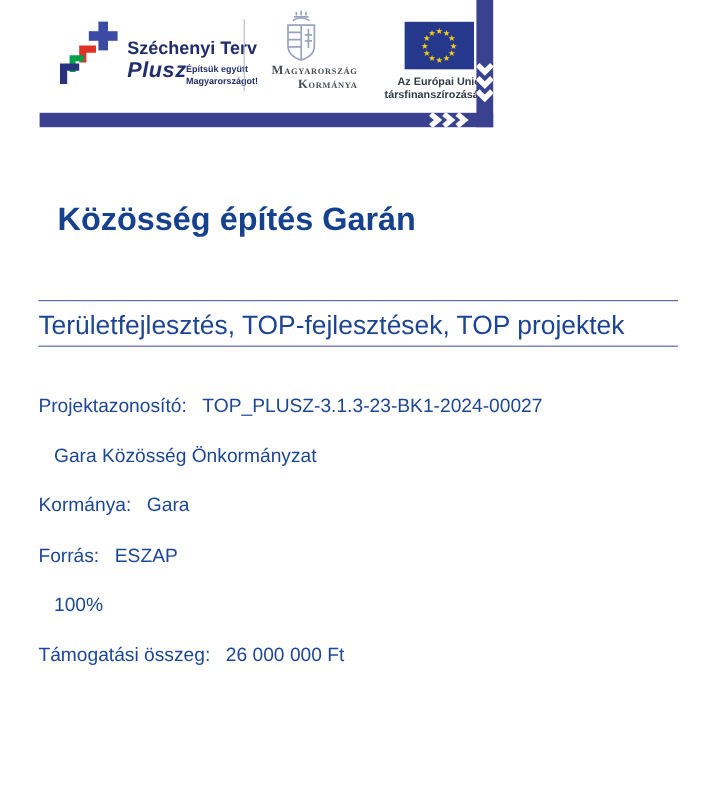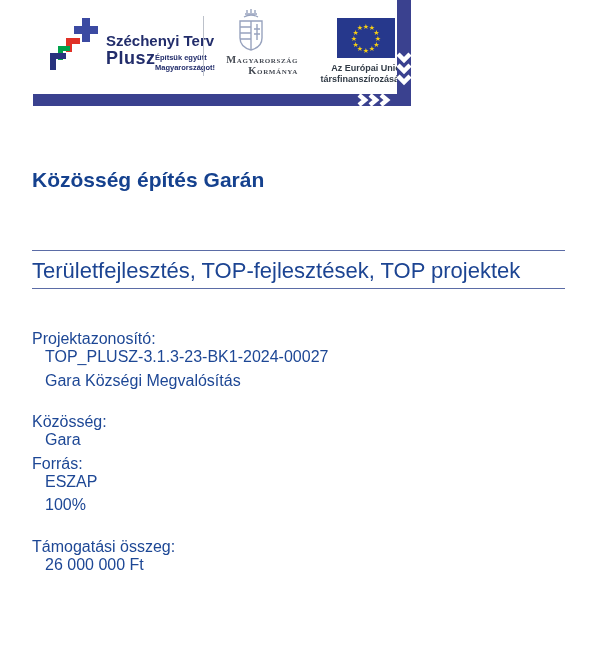--- a/index.html
+++ b/index.html
@@ -10,40 +10,40 @@
   
   .header{position:absolute;left:0;top:0;width:600px;height:110px;}
   .bar-vertical{position:absolute;left:397px;top:0;width:14px;height:106px;background:#3a418f;}
   .bar-vertical svg{position:absolute;left:0;top:52px;}
   .bar-horizontal{position:absolute;left:33px;top:94px;width:378px;height:12px;background:#3a418f;}
   .bar-horizontal svg{position:absolute;right:18px;top:0;}
   
   .logo-szechenyi{position:absolute;left:46px;top:10px;width:160px;height:80px;}
   .logo-szechenyi .mark{position:absolute;left:0;top:6px;}
   .sz-title{position:absolute;left:60px;top:22px;font-size:15px;font-weight:bold;color:#222d6b;white-space:nowrap;}
-  .sz-plusz{position:absolute;left:60px;top:38px;font-size:18px;font-weight:bold;color:#222d6b;letter-spacing:.5px;}
+  .sz-plusz{position:absolute;left:60px;top:38px;font-size:18px;font-weight:bold;color:#222d6b;letter-spacing:.5px;font-style:italic;}
   .sz-tagline{position:absolute;left:109px;top:43px;font-size:7.5px;font-weight:bold;color:#222d6b;line-height:9.5px;white-space:nowrap;}
   .hdr-divider{position:absolute;left:203px;top:16px;width:1px;height:60px;background:#bcc1ca;}
   
   .gov{position:absolute;left:204px;top:8px;width:94px;text-align:right;font-weight:bold;}
   .gov-arms{display:block;margin:0 auto;}
   .gov-text{margin-top:1px;font-family:"Liberation Serif",serif;font-variant:small-caps;
             font-size:10.5px;color:#474c55;line-height:10.5px;letter-spacing:.6px;white-space:nowrap;}
   
   .eu{position:absolute;left:308px;top:18px;width:116px;text-align:center;}
   .eu-flag{display:block;margin:0 auto;}
   .eu-text{margin-top:5px;font-size:9px;font-weight:600;color:#313b46;line-height:10.5px;white-space:nowrap;}
   
-  .title{position:absolute;left:32px;top:168px;font-size:21px;font-weight:bold;color:#15418e;white-space:nowrap;}
+  .title{position:absolute;left:48px;top:168px;font-size:27px;font-weight:bold;color:#15418e;white-space:nowrap;}
   .rule{position:absolute;left:32px;width:533px;height:1px;background:#5b6ca6;}
   .rule-1{top:250px;}
   .rule-2{top:288px;}
   .subtitle{position:absolute;left:32px;top:258px;font-size:22px;color:#1c4492;white-space:nowrap;}
   .details{position:absolute;left:32px;top:330px;width:540px;}
-  .detail-row{height:19px;margin-bottom:22.5px;font-size:16px;color:#1d4795;white-space:nowrap;display:flex;flex-direction:column;}
+  .detail-row{height:19px;margin-bottom:22.5px;font-size:16px;color:#1d4795;white-space:nowrap;display:flex;}
   .detail-label{flex:none;}
   .detail-value{flex:none;margin-left:13px;}
 </style>
 </head>
 <body>
 
 <div class="page">
 
   <div class="header">
 
@@ -131,24 +131,24 @@
   <div class="rule rule-1"></div>
   <div class="subtitle">Területfejlesztés, TOP-fejlesztések, TOP projektek</div>
   <div class="rule rule-2"></div>
 
   <div class="details">
     <div class="detail-row">
       <span class="detail-label">Projektazonosító:</span>
       <span class="detail-value">TOP_PLUSZ-3.1.3-23-BK1-2024-00027</span>
     </div>
     <div class="detail-row">
-      <span class="detail-value">Gara Községi Megvalósítás</span>
+      <span class="detail-value">Gara Közösség Önkormányzat</span>
     </div>
     <div class="detail-row">
-      <span class="detail-label">Közösség:</span>
+      <span class="detail-label">Kormánya:</span>
       <span class="detail-value">Gara</span>
     </div>
     <div class="detail-row">
       <span class="detail-label">Forrás:</span>
       <span class="detail-value">ESZAP</span>
     </div>
     <div class="detail-row">
       <span class="detail-value">100%</span>
     </div>
     <div class="detail-row">

